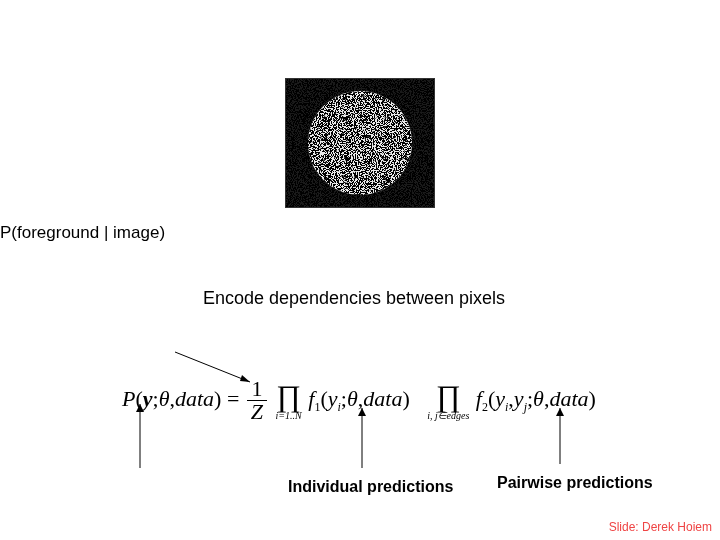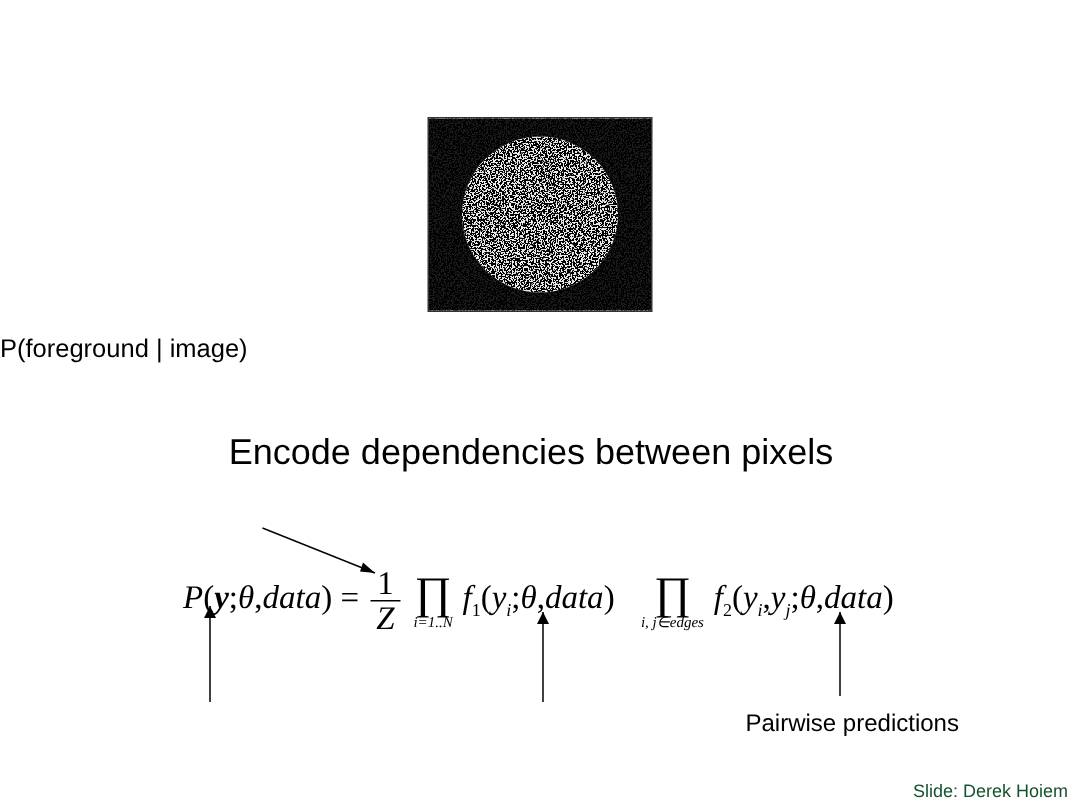--- a/index.html
+++ b/index.html
@@ -2,34 +2,34 @@
 <html><head>
 <meta charset="utf-8">
 <style>
   html,body{margin:0;padding:0;width:720px;height:540px;background:#fff;font-family:Arial,Helvetica,sans-serif;color:#000;overflow:hidden}
   .slide{position:relative;width:720px;height:540px}
   .title{position:absolute;left:20px;top:12px;font-size:34px;font-family:Calibri,Arial,sans-serif}
   .figwrap{position:absolute;left:0;top:78px;width:720px;text-align:center}
   .noisy{display:inline-block;width:148px;height:128px;position:relative;border:1px solid #333}
   .noisy svg{position:absolute;inset:0}
   .caption{position:absolute;left:0;top:223px;width:720px;text-align:left;font-size:17px}
-  .subtitle{position:absolute;left:0;top:288px;width:708px;text-align:center;font-size:24px}
+  .subtitle{position:absolute;left:0;top:288px;width:708px;text-align:center;font-size:18px}
   .norm{position:absolute;left:100px;top:333px;font-size:16px;font-weight:bold}
   .eq{position:absolute;left:122px;top:378px;font-family:'Times New Roman',serif;font-size:22px;font-style:italic;white-space:nowrap}
   .frac{display:inline-block;vertical-align:middle;text-align:center;font-style:normal;line-height:1;margin:0 2px}
   .frac .n{display:block;border-bottom:1.5px solid #000;padding:0 4px}
   .frac .d{display:block;padding:0 4px}
   .bigop{display:inline-block;vertical-align:middle;text-align:center;line-height:1;margin:0 1px;font-style:normal}
   .bigop .s{font-size:30px;font-family:'Times New Roman',serif}
   .bigop .u{display:block;font-size:10px;font-style:italic}
   .sub{font-size:12px;vertical-align:sub;font-style:italic}
   .labels{position:absolute;left:100px;top:478px;font-size:16px;font-weight:bold}
   .indiv{position:absolute;left:288px;top:478px;font-size:16px;font-weight:bold}
-  .pair{position:absolute;left:497px;top:474px;font-size:16px;font-weight:normal}
-  .credit{position:absolute;right:8px;bottom:6px;font-size:12px;color:#14532d}
+  .pair{position:absolute;left:497px;top:474px;font-size:16px;font-weight:bold}
+  .credit{position:absolute;right:8px;bottom:6px;font-size:12px;color:#ef4444}
   .arrow{position:absolute;pointer-events:none}
   .arrow line{stroke:#000;stroke-width:1}
   .arrow polygon{fill:#000}
 </style>
 </head>
 <body>
 
 <div class="slide">
 
 
@@ -82,15 +82,16 @@
     </svg>
   <svg class="arrow" style="left:342px;top:408px;width:40px;height:68px">
       <line x1="20" y1="0" x2="20" y2="60"></line>
       <polygon points="20,0 16,8 24,8"></polygon>
     </svg>
   <svg class="arrow" style="left:540px;top:408px;width:40px;height:64px">
       <line x1="20" y1="0" x2="20" y2="56"></line>
       <polygon points="20,0 16,8 24,8"></polygon>
     </svg>
 
+  <div class="indiv">Individual predictions</div>
   <div class="pair">Pairwise predictions</div>
   <div class="credit">Slide: Derek Hoiem</div>
 </div>
 
 </body></html>

